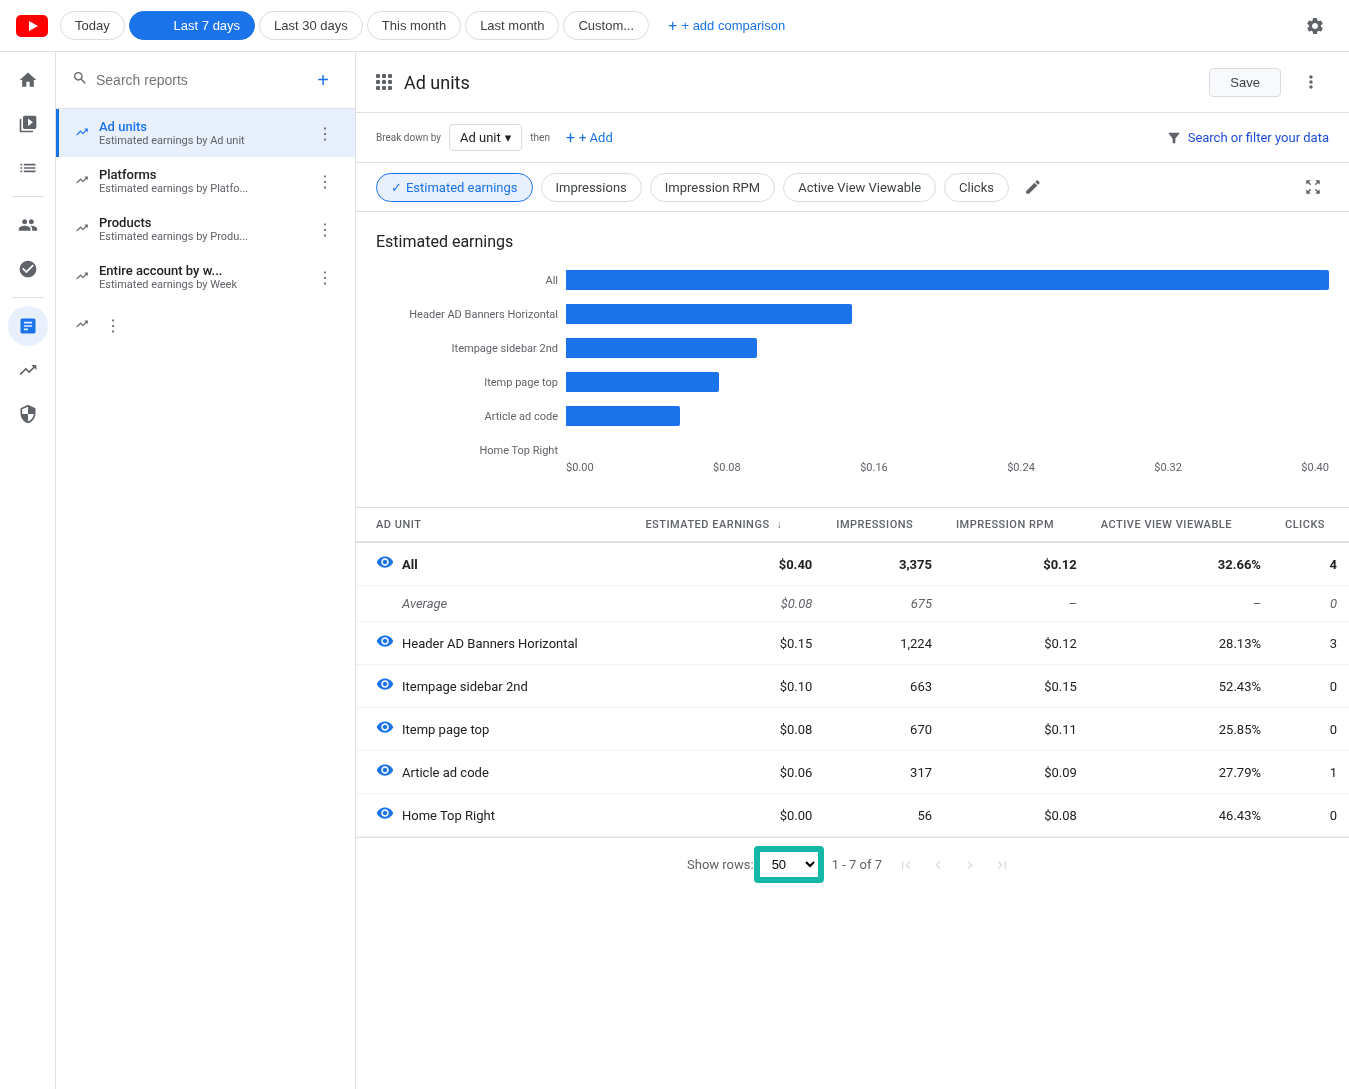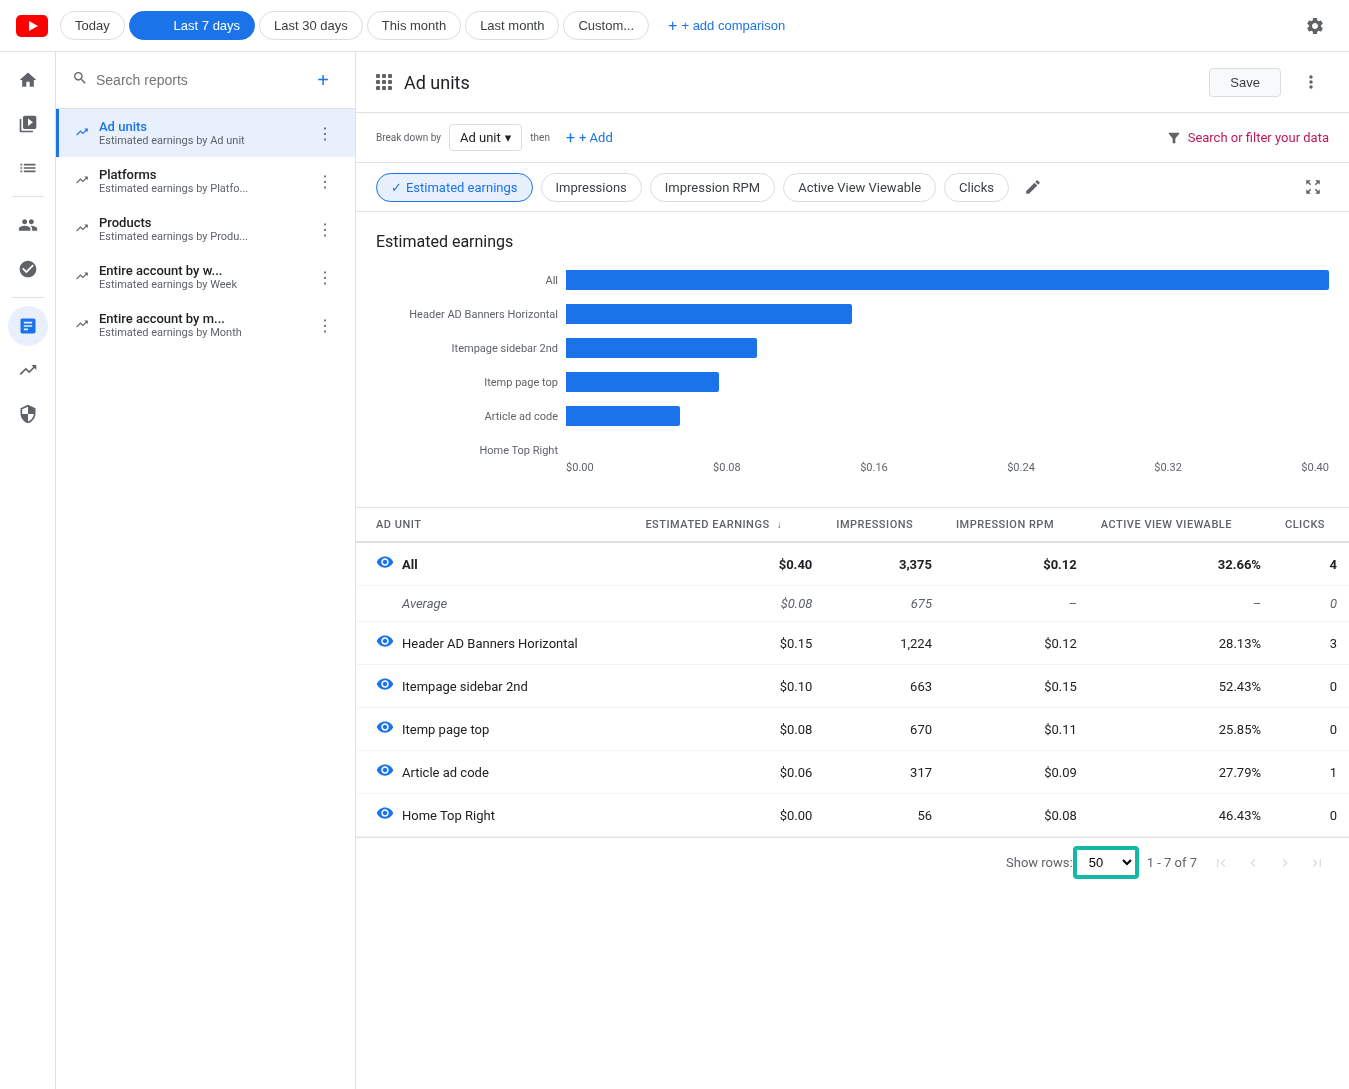--- a/index.html
+++ b/index.html
@@ -41,21 +41,21 @@
     
     .content-header { display: flex; align-items: center; padding: 12px 20px; background: #fff; border-bottom: 1px solid #e0e0e0; gap: 12px; }
     .content-header-title { font-size: 18px; font-weight: 400; color: #202124; flex: 1; }
     .save-btn { padding: 6px 20px; border-radius: 4px; border: 1px solid #dadce0; background: #f8f9fa; font-size: 13px; cursor: pointer; color: #3c4043; }
     .more-btn { width: 36px; height: 36px; border-radius: 50%; border: none; background: transparent; cursor: pointer; color: #5f6368; display: flex; align-items: center; justify-content: center; }
 
     .filter-row { display: flex; align-items: center; padding: 10px 20px; background: #fff; border-bottom: 1px solid #e0e0e0; gap: 8px; }
     .filter-label { font-size: 10px; color: #5f6368; }
     .breakdown-select { display: flex; align-items: center; gap: 4px; padding: 5px 10px; border: 1px solid #dadce0; border-radius: 4px; background: #fff; cursor: pointer; font-size: 13px; }
     .add-btn { display: flex; align-items: center; gap: 4px; color: #1a73e8; font-size: 13px; cursor: pointer; padding: 5px 8px; }
-    .search-filter-area { margin-left: auto; display: flex; align-items: center; gap: 6px; color: #be185d; font-size: 13px; }
+    .search-filter-area { margin-left: auto; display: flex; align-items: center; gap: 6px; color: #1d4ed8; font-size: 13px; }
 
     .metrics-row { display: flex; align-items: center; padding: 8px 20px; background: #fff; border-bottom: 1px solid #e0e0e0; gap: 8px; overflow-x: auto; }
     .metric-chip { padding: 6px 14px; border-radius: 20px; border: 1px solid #dadce0; background: #fff; font-size: 13px; cursor: pointer; color: #3c4043; white-space: nowrap; display: flex; align-items: center; gap: 4px; }
     .metric-chip.active { background: #e8f0fe; border-color: #1a73e8; color: #1a73e8; }
     .edit-icon-btn { width: 32px; height: 32px; border-radius: 50%; border: none; background: transparent; cursor: pointer; color: #5f6368; display: flex; align-items: center; justify-content: center; }
     .expand-icon-btn { margin-left: auto; width: 32px; height: 32px; border-radius: 50%; border: none; background: transparent; cursor: pointer; color: #5f6368; display: flex; align-items: center; justify-content: center; }
 
     
     .chart-section { padding: 20px; background: #fff; margin: 0; border-bottom: 1px solid #e0e0e0; }
     .chart-title { font-size: 16px; font-weight: 400; margin-bottom: 16px; color: #202124; }
@@ -75,23 +75,23 @@
     th:first-child { text-align: left; padding-left: 20px; }
     td { padding: 10px 12px; font-size: 13px; text-align: right; border-bottom: 1px solid #f1f3f4; vertical-align: middle; }
     td:first-child { text-align: left; padding-left: 20px; }
     .total-row td { font-weight: 700; }
     .avg-row td { font-style: italic; color: #5f6368; }
     .row-icon { color: #1a73e8; font-size: 16px; margin-right: 8px; }
     .ad-unit-cell { display: flex; align-items: center; }
     .sort-arrow { margin-left: 4px; color: #5f6368; font-size: 10px; }
 
     
-    .pagination-row { display: flex; align-items: center; justify-content: flex-end; padding: 8px 16px; background: #fff; border-top: 1px solid #e0e0e0; }
+    .pagination-row { display: flex; align-items: center; justify-content: center; padding: 8px 16px; background: #fff; border-top: 1px solid #e0e0e0; }
     .show-rows-label { font-size: 13px; color: #5f6368; }
-    .rows-select { padding: 4px 8px; border: 4px solid #14b8a6; border-radius: 4px; background: #fff; font-size: 13px; cursor: pointer; }
+    .rows-select { padding: 4px 8px; border: 6px solid #14b8a6; border-radius: 4px; background: #fff; font-size: 13px; cursor: pointer; }
     .page-info { font-size: 13px; color: #5f6368; margin: 0 8px; }
     .page-btn { width: 32px; height: 32px; border-radius: 50%; border: none; background: transparent; cursor: pointer; color: #5f6368; display: flex; align-items: center; justify-content: center; font-size: 16px; }
     .page-btn:disabled { color: #dadce0; cursor: default; }
 
     
     .grid-icon { display: grid; grid-template-columns: 1fr 1fr 1fr; gap: 2px; width: 16px; height: 16px; }
     .grid-dot { background: #5f6368; border-radius: 1px; }
 
     
     .checkmark { color: #1a73e8; }
@@ -243,24 +243,20 @@
           </div>
           <button class="sidebar-item-menu">⋮</button>
         </div>
 
         <div class="sidebar-item">
           <span class="sidebar-item-icon">
             <svg width="14" height="14" viewBox="0 0 24 24" fill="#5f6368">
                 <path d="M16 6l2.29 2.29-4.88 4.88-4-4L2 16.59 3.41 18l6-6 4 4 6.3-6.29L22 12V6z"></path>
               </svg>
           </span>
-          <div class="sidebar-item-text">
-            <div class="sidebar-item-title">Entire account by m...</div>
-            <div class="sidebar-item-subtitle">Estimated earnings by Month</div>
-          </div>
           <button class="sidebar-item-menu">⋮</button>
         </div>
       </div>
     </div>
 
     <div class="content-area">
 
       <div class="content-header">
         <div style="display:flex;align-items:center;gap:12px;flex:1;">
 

